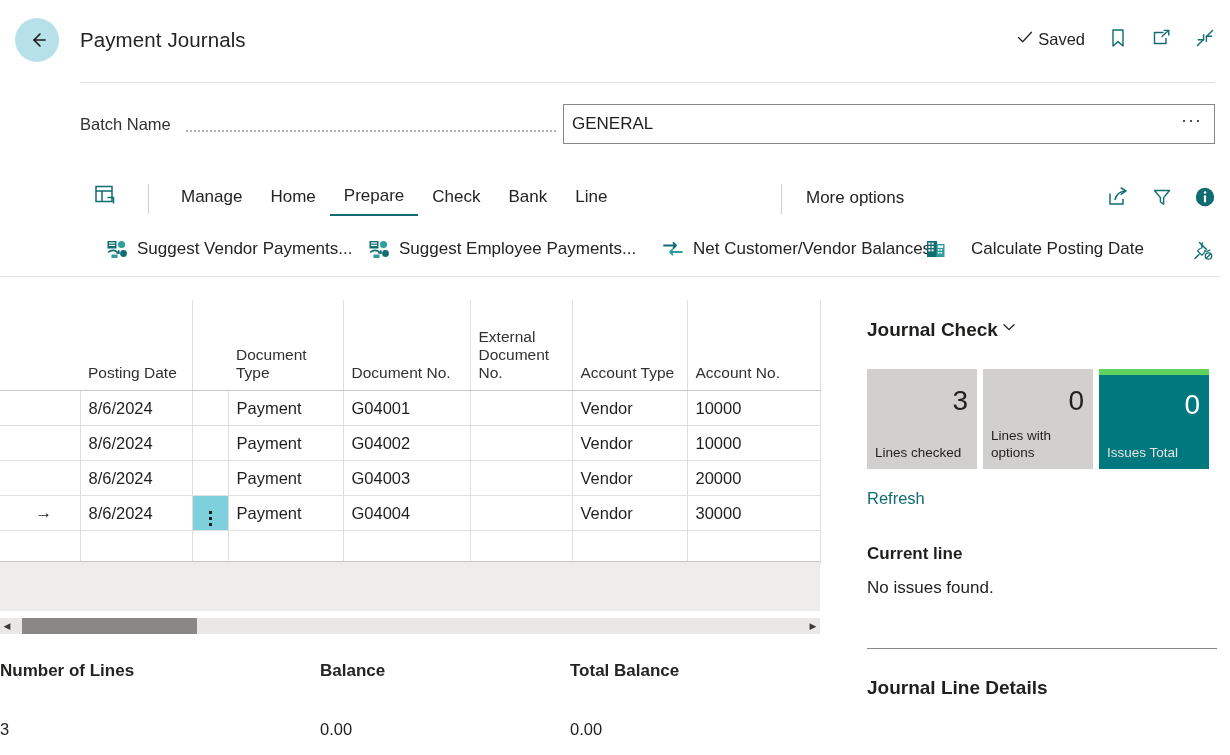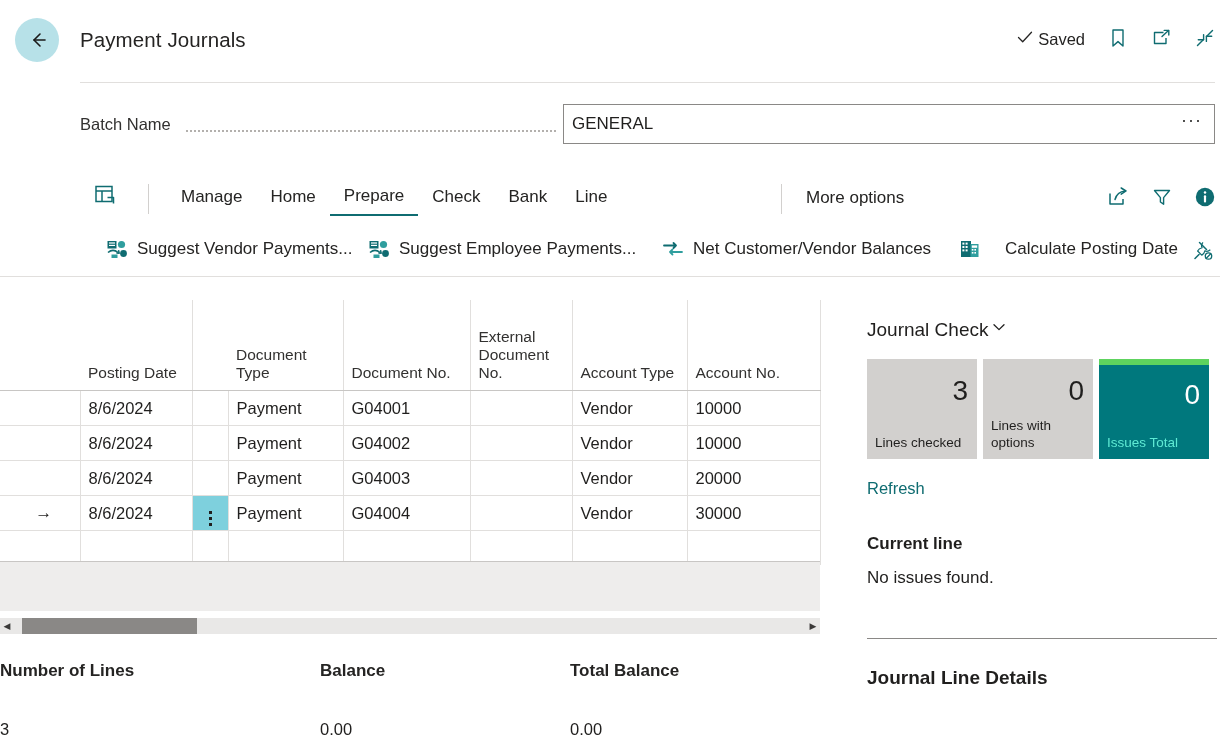--- a/index.html
+++ b/index.html
@@ -102,21 +102,21 @@
   .actions { position: absolute; left: 0; top: 230px; width: 1230px; height: 46px; }
   .action {
     position: absolute; top: 4px; display: flex; align-items: center; gap: 9px;
     font-size: 17px; color: #252423; cursor: pointer; white-space: nowrap;
     padding: 5px 2px;
   }
   .action .glyph { line-height: 0; display: block; }
   .a0 { left: 104px; }
   .a1 { left: 366px; }
   .a2 { left: 660px; }
-  .a3 { left: 957px; gap: 24px; }
+  .a3 { left: 923px; gap: 24px; }
   .pin-ic { position: absolute; right: 16px; top: 9px; cursor: pointer; line-height: 0; }
   .hr-actions {
     position: absolute; left: 0; top: 276px; width: 1220px; height: 1px; background: #e1dfdd;
   }
 
   
   .grid { position: absolute; left: 0; top: 300px; width: 820px; }
   table.jgrid { border-collapse: collapse; width: 820px; table-layout: fixed; }
   table.jgrid th {
     font-weight: 400; font-size: 15.5px; color: #323130;
@@ -178,42 +178,42 @@
   .t-lines { width: 320px; }
   .t-balance { width: 250px; }
   .t-total { width: 250px; }
   .totals .labels .cell { font-size: 17px; font-weight: 700; color: #252423; padding-bottom: 28px; }
   .totals .values .cell { font-size: 16.5px; color: #201f1e; }
 
   
   .rpanel { position: absolute; left: 867px; top: 318px; width: 350px; }
   .jc-head {
     display: flex; align-items: center; gap: 2px;
-    font-size: 19px; font-weight: 400; color: #201f1e; cursor: pointer;
-    margin-bottom: 18px;
+    font-size: 19px; font-weight: 700; color: #201f1e; cursor: pointer;
+    margin-bottom: 28px;
   }
   .tiles { display: flex; gap: 6px; }
   .tile {
     width: 110px; height: 100px; background: #d2d0ce; position: relative;
     cursor: pointer;
   }
   .tile.accent { background: #00787d; }
   .tile .bar {
     position: absolute; left: 0; top: 0; width: 100%; height: 6px; background: #5ed35e;
   }
   .tile .num {
     position: absolute; right: 9px; top: 18px;
     font-size: 28px; font-weight: 300; color: #201f1e; line-height: 1;
   }
   .tile.accent .num { color: #ffffff; top: 22px; }
   .tile .cap {
     position: absolute; left: 8px; bottom: 8px; right: 6px;
     font-size: 13.5px; color: #201f1e; line-height: 1.22;
   }
-  .tile.accent .cap { color: #5eead4; }
+  .tile.accent .cap { color: #e5e5e5; }
 
   .refresh-link {
     margin-top: 20px; font-size: 16.5px; color: #0f6c71; cursor: pointer; display: inline-block;
   }
   .cur-line-head {
     margin-top: 36px; font-size: 17px; font-weight: 700; color: #201f1e;
   }
   .cur-line-txt { margin-top: 14px; font-size: 17px; color: #201f1e; }
   .rp-divider { margin-top: 50px; width: 350px; height: 1px; background: #8a8886; }
   .jld-head { margin-top: 28px; font-size: 19px; font-weight: 700; color: #201f1e; }

